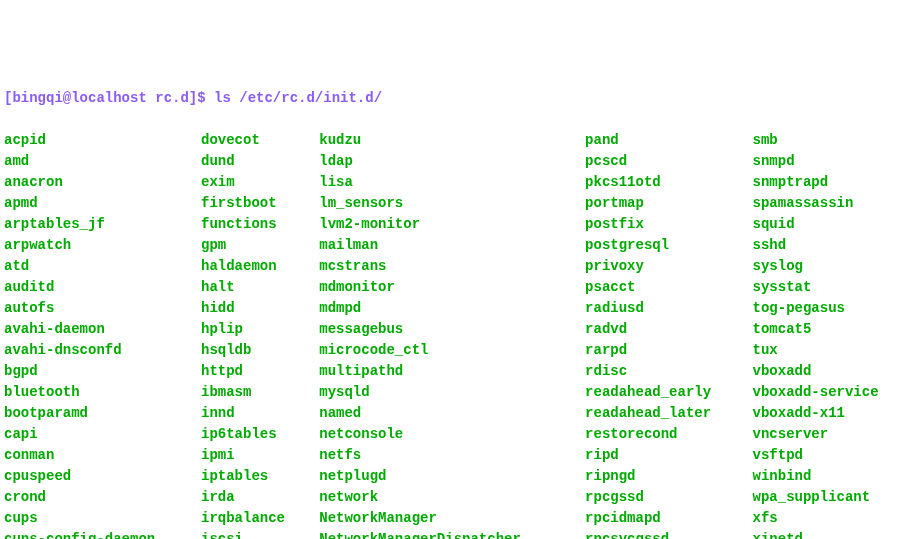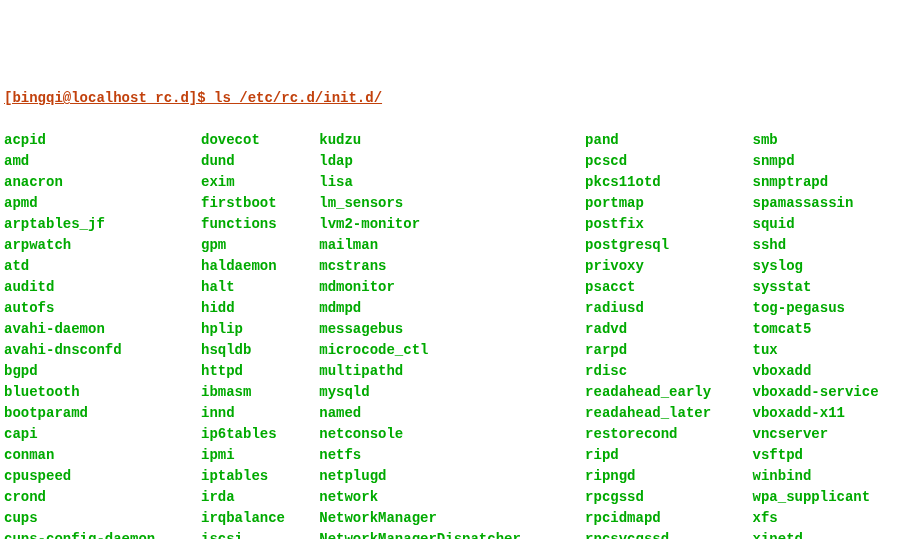--- a/index.html
+++ b/index.html
@@ -11,22 +11,21 @@
       font-family: "Courier New", Courier, monospace;
       font-size: 14px;
       background: #ffffff;
       color: #000000;
       padding: 4px;
       white-space: pre;
       line-height: 1.5;
       font-weight: bold;
     }
     .prompt-line {
-      color: #c2410c;
-      text-decoration: underline;
+      color: #8b5cf6;
     }
     .ls-output {
       display: flex;
       gap: 10px;
     }
     .col {
       display: flex;
       flex-direction: column;
     }
     .file {

